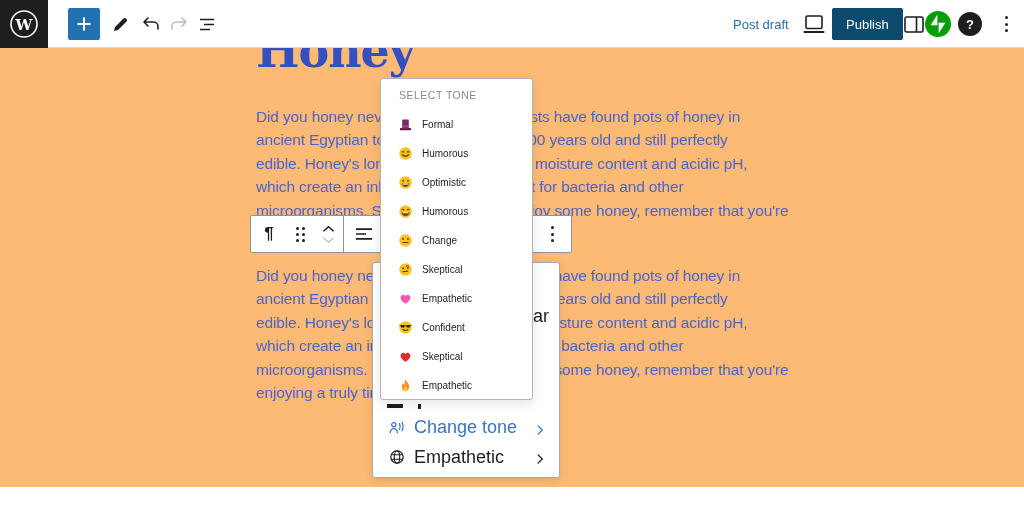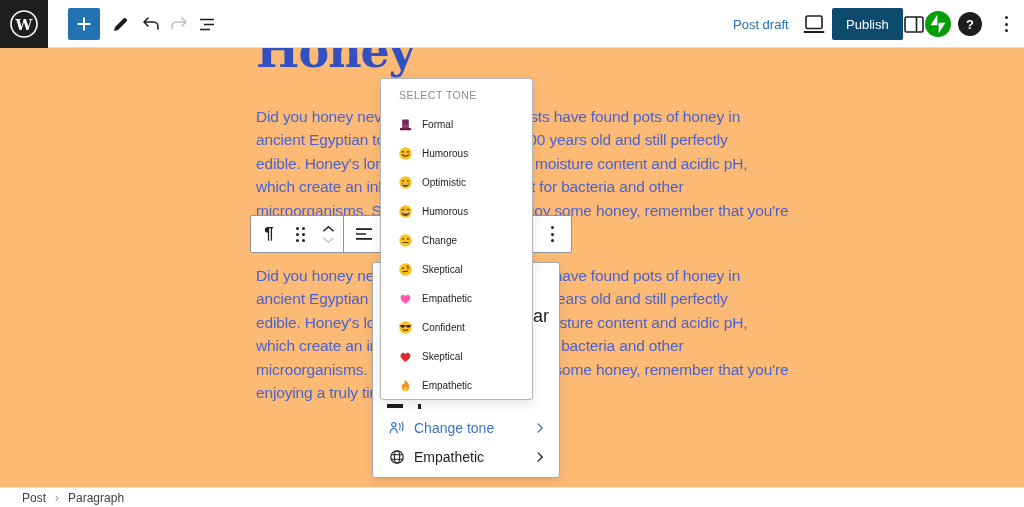--- a/index.html
+++ b/index.html
@@ -28,21 +28,21 @@
   .tb-flex-gap { flex:1; }
   .tb-more { width:38px; }
   .dots3v { display:flex; flex-direction:column; gap:3.5px; }
   .dots3v i { width:3px; height:3px; border-radius:50%; background:#1e1e1e; }
 
   
   .ai-popup { position:absolute; left:372px; top:214px; width:188px; height:216px; background:#fff; border:1px solid #a7aaad; border-radius:3px; box-shadow:0 3px 10px rgba(0,0,0,.1); z-index:3; }
   .ai-fragment-text { position:absolute; left:160px; top:43px; font-size:18px; color:#1e1e1e; }
   .ai-frag-dash { position:absolute; background:#1e1e1e; }
   .ai-rows { position:absolute; left:0; top:150px; width:100%; }
-  .ai-row { height:29.5px; display:flex; align-items:center; padding:0 12px 0 16px; cursor:pointer; font-size:14px; color:#1e1e1e; }
+  .ai-row { height:29.5px; display:flex; align-items:center; padding:0 12px 0 16px; cursor:pointer; font-size:18px; color:#1e1e1e; }
   .ai-row .mi-icon { width:16px; height:16px; margin-right:9px; display:flex; align-items:center; }
   .ai-row .chev { margin-left:auto; width:14px; height:14px; }
   .ai-row.hl { color:#3977c2; }
 
   
   .tone-popup { position:absolute; left:380px; top:30px; width:153px; height:322px; background:#fff; border:1px solid #b5b5b5; border-radius:3px; box-shadow:0 4px 12px rgba(0,0,0,.1); z-index:4; }
   .tone-header { position:absolute; left:18px; top:10px; font-size:10.5px; letter-spacing:.5px; color:#8a8a8a; }
   .tone-list { position:absolute; left:0; top:31px; width:100%; }
   .tone-item { height:29px; display:flex; align-items:center; padding-left:17px; cursor:pointer; }
   .tone-item .t-icon { width:15px; height:15px; margin-right:9px; display:flex; align-items:center; }
@@ -332,19 +332,14 @@
     </div>
     <div class="top-ic" style="left:992px;">
       <span class="dots3v">
           <i></i>
           <i></i>
           <i></i>
         </span>
     </div>
   </header>
 
-  <footer class="bottombar">
-    <span class="crumb">Post</span>
-    <span class="crumb-sep">›</span>
-    <span class="crumb">Paragraph</span>
-  </footer>
 
 </div>
 
 </body></html>

